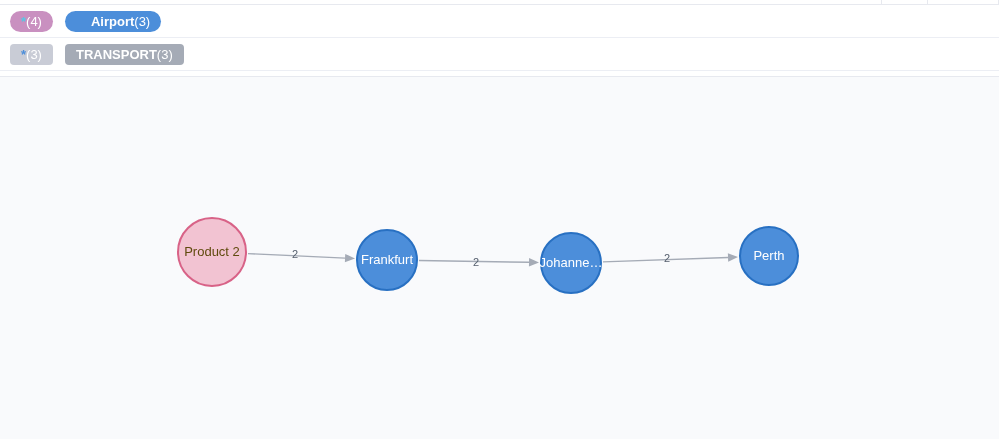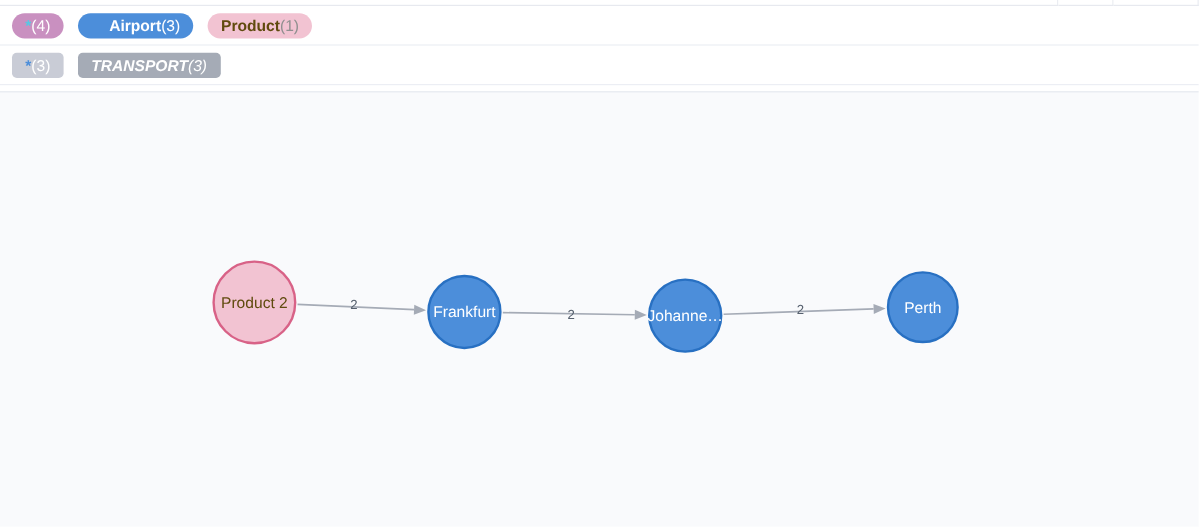--- a/index.html
+++ b/index.html
@@ -88,21 +88,20 @@
   .chip-product .chip-count { color: #8f8f8f; }
 
   .chip-star-rels {
     background: #c9ccd6;
   }
   .chip-star-rels .chip-label { color: #4c8eda; }
   .chip-star-rels .chip-count { color: #ffffff; }
 
   .chip-transport {
     background: #a5abb6;
-    font-style: italic;
   }
   .chip-transport .chip-label { color: #ffffff; }
   .chip-transport .chip-count { color: #ffffff; }
 
   
   #graph-canvas {
     position: absolute;
     left: 0; top: 76px;
     width: 999px;
     height: 363px;
@@ -164,24 +163,20 @@
 <div id="legend-panel">
     <div class="legend-row">
       <div class="chip pill chip-star-nodes">
         <span class="chip-label">*</span>
         <span class="chip-count">(4)</span>
       </div>
       <div class="chip pill chip-airport">
         <span class="chip-label">Airport</span>
         <span class="chip-count">(3)</span>
       </div>
-      <div class="chip pill chip-product">
-        <span class="chip-label">Product</span>
-        <span class="chip-count">(1)</span>
-      </div>
     </div>
     <div class="legend-row row-2">
       <div class="chip rect chip-star-rels">
         <span class="chip-label">*</span>
         <span class="chip-count">(3)</span>
       </div>
       <div class="chip rect chip-transport">
         <span class="chip-label">TRANSPORT</span>
         <span class="chip-count">(3)</span>
       </div>

